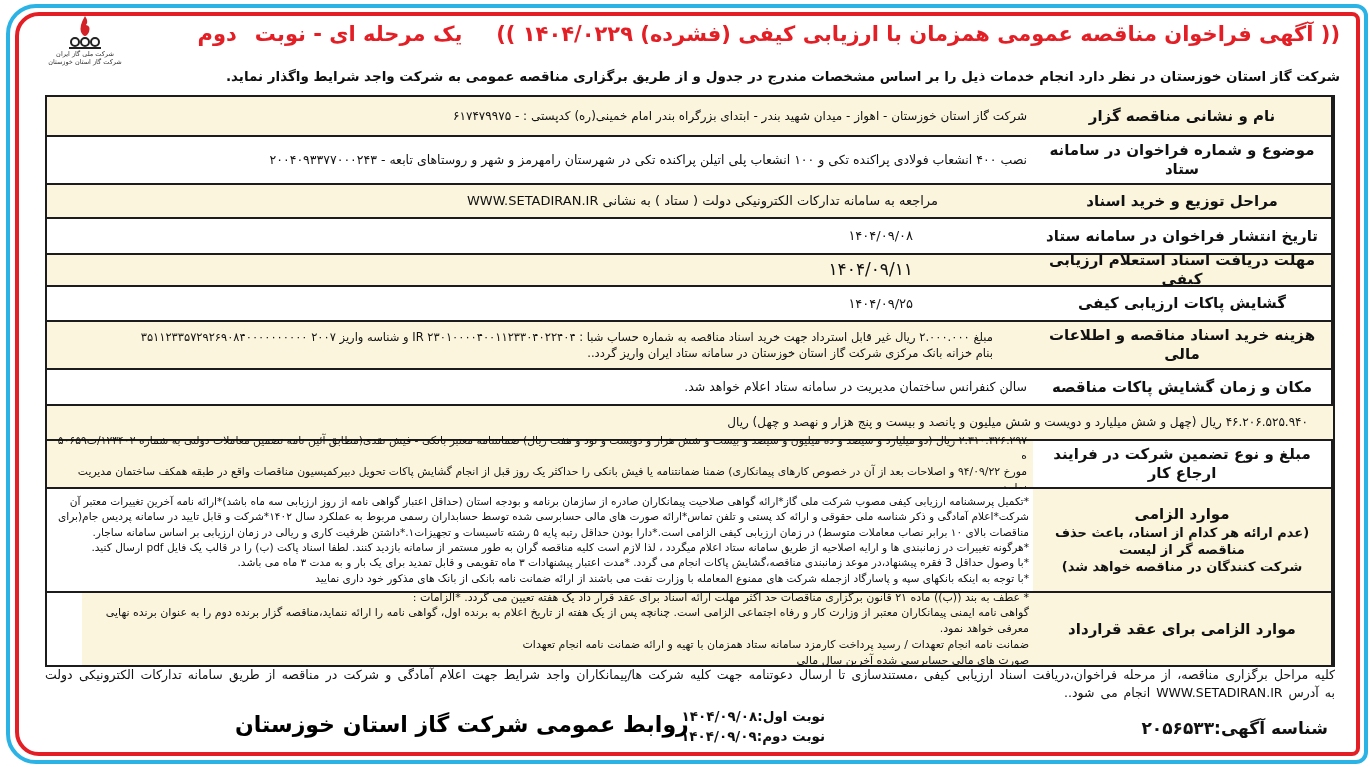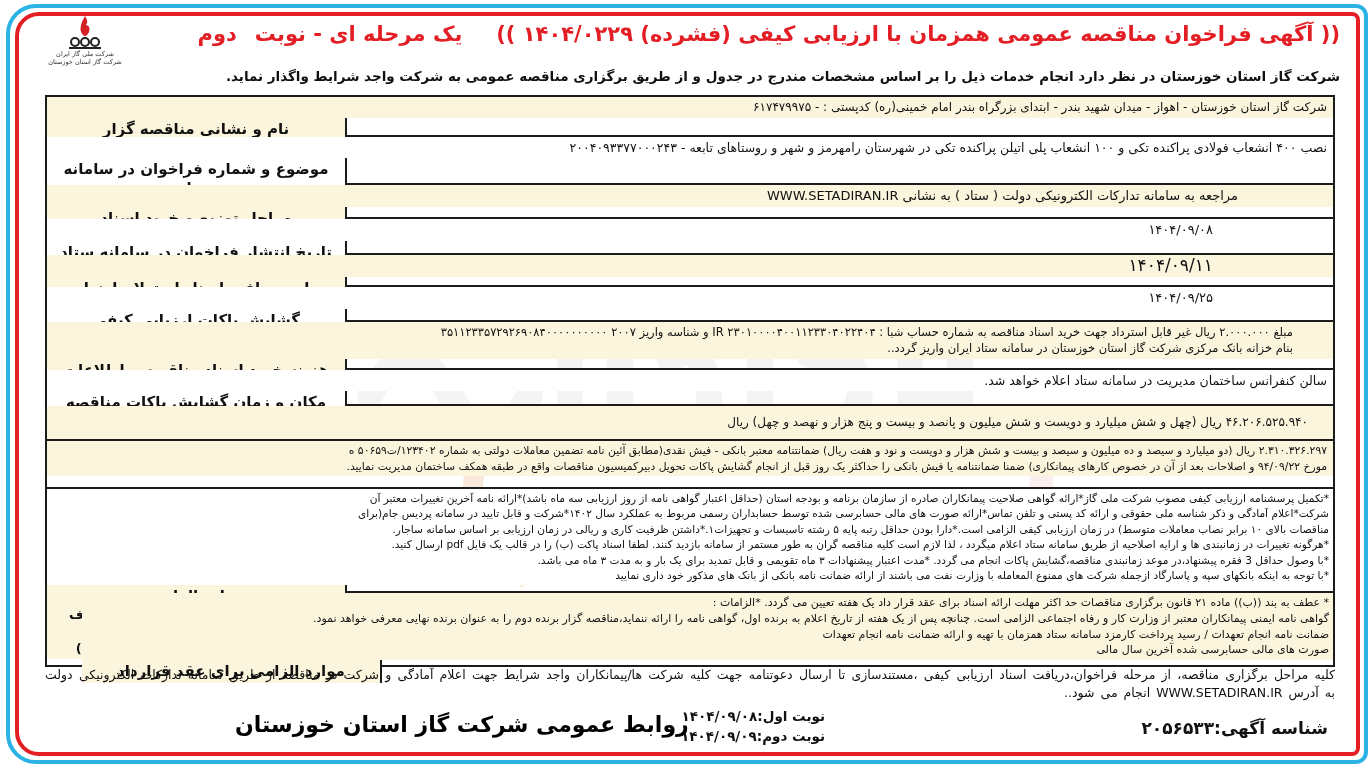--- a/index.html
+++ b/index.html
@@ -41,21 +41,21 @@
     position:absolute;top:68px;right:30px;left:161px;
     direction:rtl;text-align:right;
     color:#111;font-size:13.5px;font-weight:bold;
   }
   
   .tender-table{
     position:absolute;top:95px;left:45px;right:35px;
     border:2.5px solid #1c1c1c;
     display:flex;flex-direction:column;
   }
-  .t-row{display:flex;border-bottom:2px solid #1c1c1c;flex-direction:column;}
+  .t-row{display:flex;border-bottom:2px solid #1c1c1c;}
   .t-row:last-child{border-bottom:none;padding-left:35px;}
   .cell{box-sizing:border-box;}
   .cell.content{
     flex:1;display:flex;flex-direction:column;justify-content:center;
     direction:rtl;padding:2px 8px;
   }
   .cell.label{
     width:300px;border-right:2px solid #1c1c1c;
     display:flex;flex-direction:column;justify-content:center;align-items:center;
     direction:rtl;text-align:center;
@@ -196,21 +196,21 @@
       </div>
       <div class="cell label tone-white">
         <div class="lline">مکان و زمان گشایش پاکات مناقصه</div>
       </div>
     </div>
     <div class="t-row" style="height: 33px;">
       <div class="cell content tone-cream" style="font-size: 12px; line-height: 16.8px; padding-right: 25px;">
         <div class="line">۴۶.۲۰۶.۵۲۵.۹۴۰ ریال (چهل و شش میلیارد و دویست و شش میلیون و پانصد و بیست و پنج هزار و نهصد و چهل) ریال</div>
       </div>
     </div>
-    <div class="t-row" style="height: 46px; gap: 32px;">
+    <div class="t-row" style="height: 46px;">
       <div class="cell content tone-cream" style="font-size: 10.8px; line-height: 15.6px; padding-right: 6px;">
         <div class="line">۲.۳۱۰.۳۲۶.۲۹۷ ریال (دو میلیارد و سیصد و ده میلیون و سیصد و بیست و شش هزار و دویست و نود و هفت ریال) ضمانتنامه معتبر بانکی - فیش نقدی(مطابق آئین نامه تضمین معاملات دولتی به شماره ۱۲۳۴۰۲/ت۵۰۶۵۹ ه</div>
         <div class="line">مورخ ۹۴/۰۹/۲۲ و اصلاحات بعد از آن در خصوص کارهای پیمانکاری) ضمنا ضمانتنامه یا فیش بانکی را حداکثر یک روز قبل از انجام گشایش پاکات تحویل دبیرکمیسیون مناقصات واقع در طبقه همکف ساختمان مدیریت نمایید.</div>
       </div>
       <div class="cell label tone-white">
         <div class="lline">مبلغ و نوع تضمین شرکت در فرایند ارجاع کار</div>
       </div>
     </div>
     <div class="t-row" style="height: 102px;">
       <div class="cell content tone-white" style="font-size: 10.6px; line-height: 15.4px; padding-right: 4px;">

